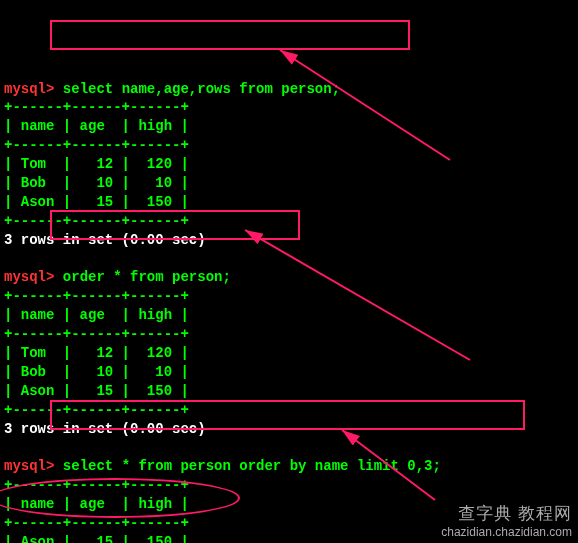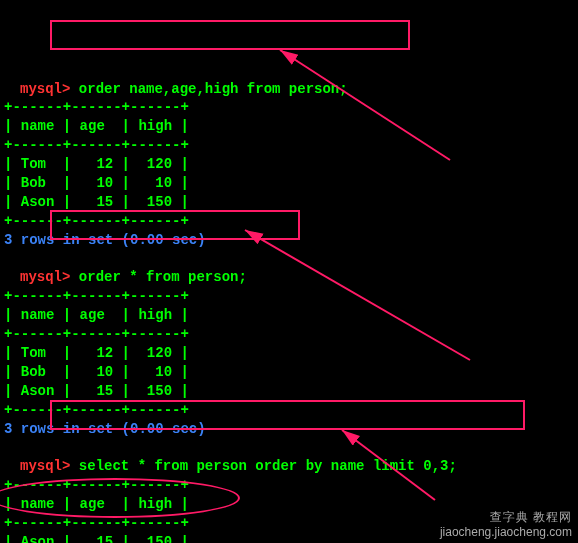--- a/index.html
+++ b/index.html
@@ -10,23 +10,23 @@
     color: #00ff00;
     width: 578px;
     height: 543px;
     position: relative;
     overflow: hidden;
     padding: 4px 4px;
     line-height: 1.35;
     font-weight: bold;
   }
   .term { white-space: pre; }
-  .prompt { color: #ff3333; margin-left: 16px; }
+  .prompt { color: #ff3333; }
   .cmd { color: #00ff00; }
-  .status { color: #3b82f6; }
+  .status { color: #ffffff; }
 
   
   .annot-box {
     position: absolute;
     border: 2px solid #ff1a66;
     background: transparent;
     pointer-events: none;
   }
   .annot-ellipse {
     position: absolute;
@@ -46,31 +46,31 @@
     right: 6px;
     bottom: 4px;
     color: #aaaaaa;
     font-family: sans-serif;
     font-size: 12px;
     text-align: right;
     line-height: 1.2;
     font-weight: normal;
   }
   .watermark .big {
-    font-size: 12px;
+    font-size: 17px;
     letter-spacing: 1px;
   }
 </style>
 </head>
 <body>
 
 <div class="term">
 <span class="status"></span>
 <br>
-<span class="prompt">mysql&gt;</span> <span class="cmd">order name,age,high from person;</span>
+<span class="prompt">mysql&gt;</span> <span class="cmd">select name,age,rows from person;</span>
 <span>+------+------+------+</span>
 <span>| name | age  | high |</span>
 <span>+------+------+------+</span>
 <span>| Tom  |   12 |  120 |</span>
 <span>| Bob  |   10 |   10 |</span>
 <span>| Ason |   15 |  150 |</span>
 <span>+------+------+------+</span>
 <span class="status">3 rows in set (0.00 sec)</span>
 
 <span class="prompt">mysql&gt;</span> <span class="cmd">order * from person;</span>
@@ -108,14 +108,14 @@
 
   <line x1="450" y1="160" x2="280" y2="50" stroke="#ff1a66" stroke-width="2" marker-end="url(#ah)"></line>
 
   <line x1="470" y1="360" x2="245" y2="230" stroke="#ff1a66" stroke-width="2" marker-end="url(#ah)"></line>
 
   <line x1="435" y1="500" x2="342" y2="430" stroke="#ff1a66" stroke-width="2" marker-end="url(#ah)"></line>
 </svg>
 
 <div class="watermark">
   <div class="big">查字典 教程网</div>
-  <div>jiaocheng.jiaocheng.com</div>
+  <div>chazidian.chazidian.com</div>
 </div>
 
 </body></html>

